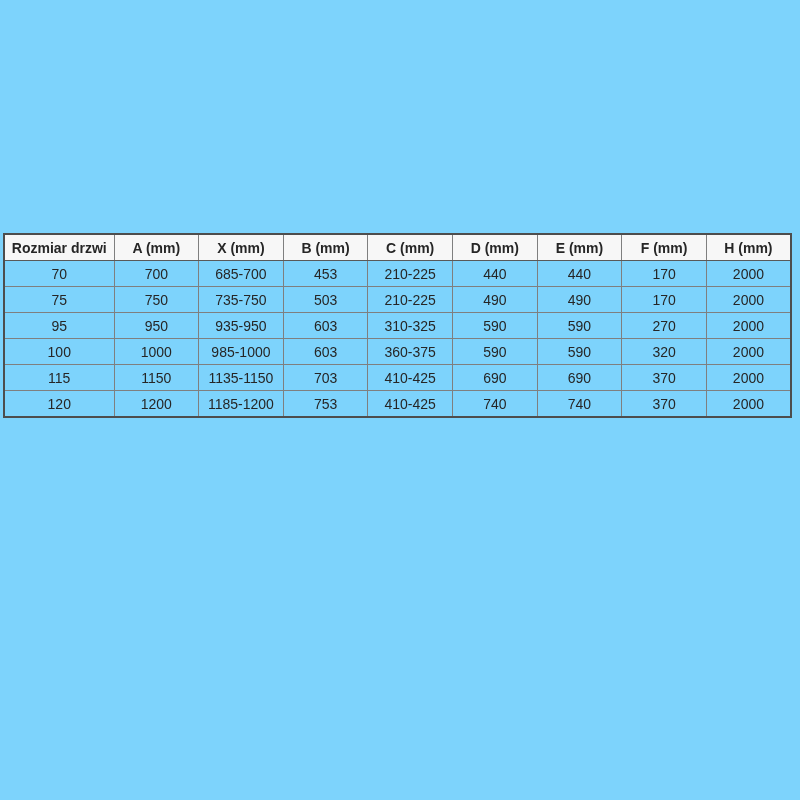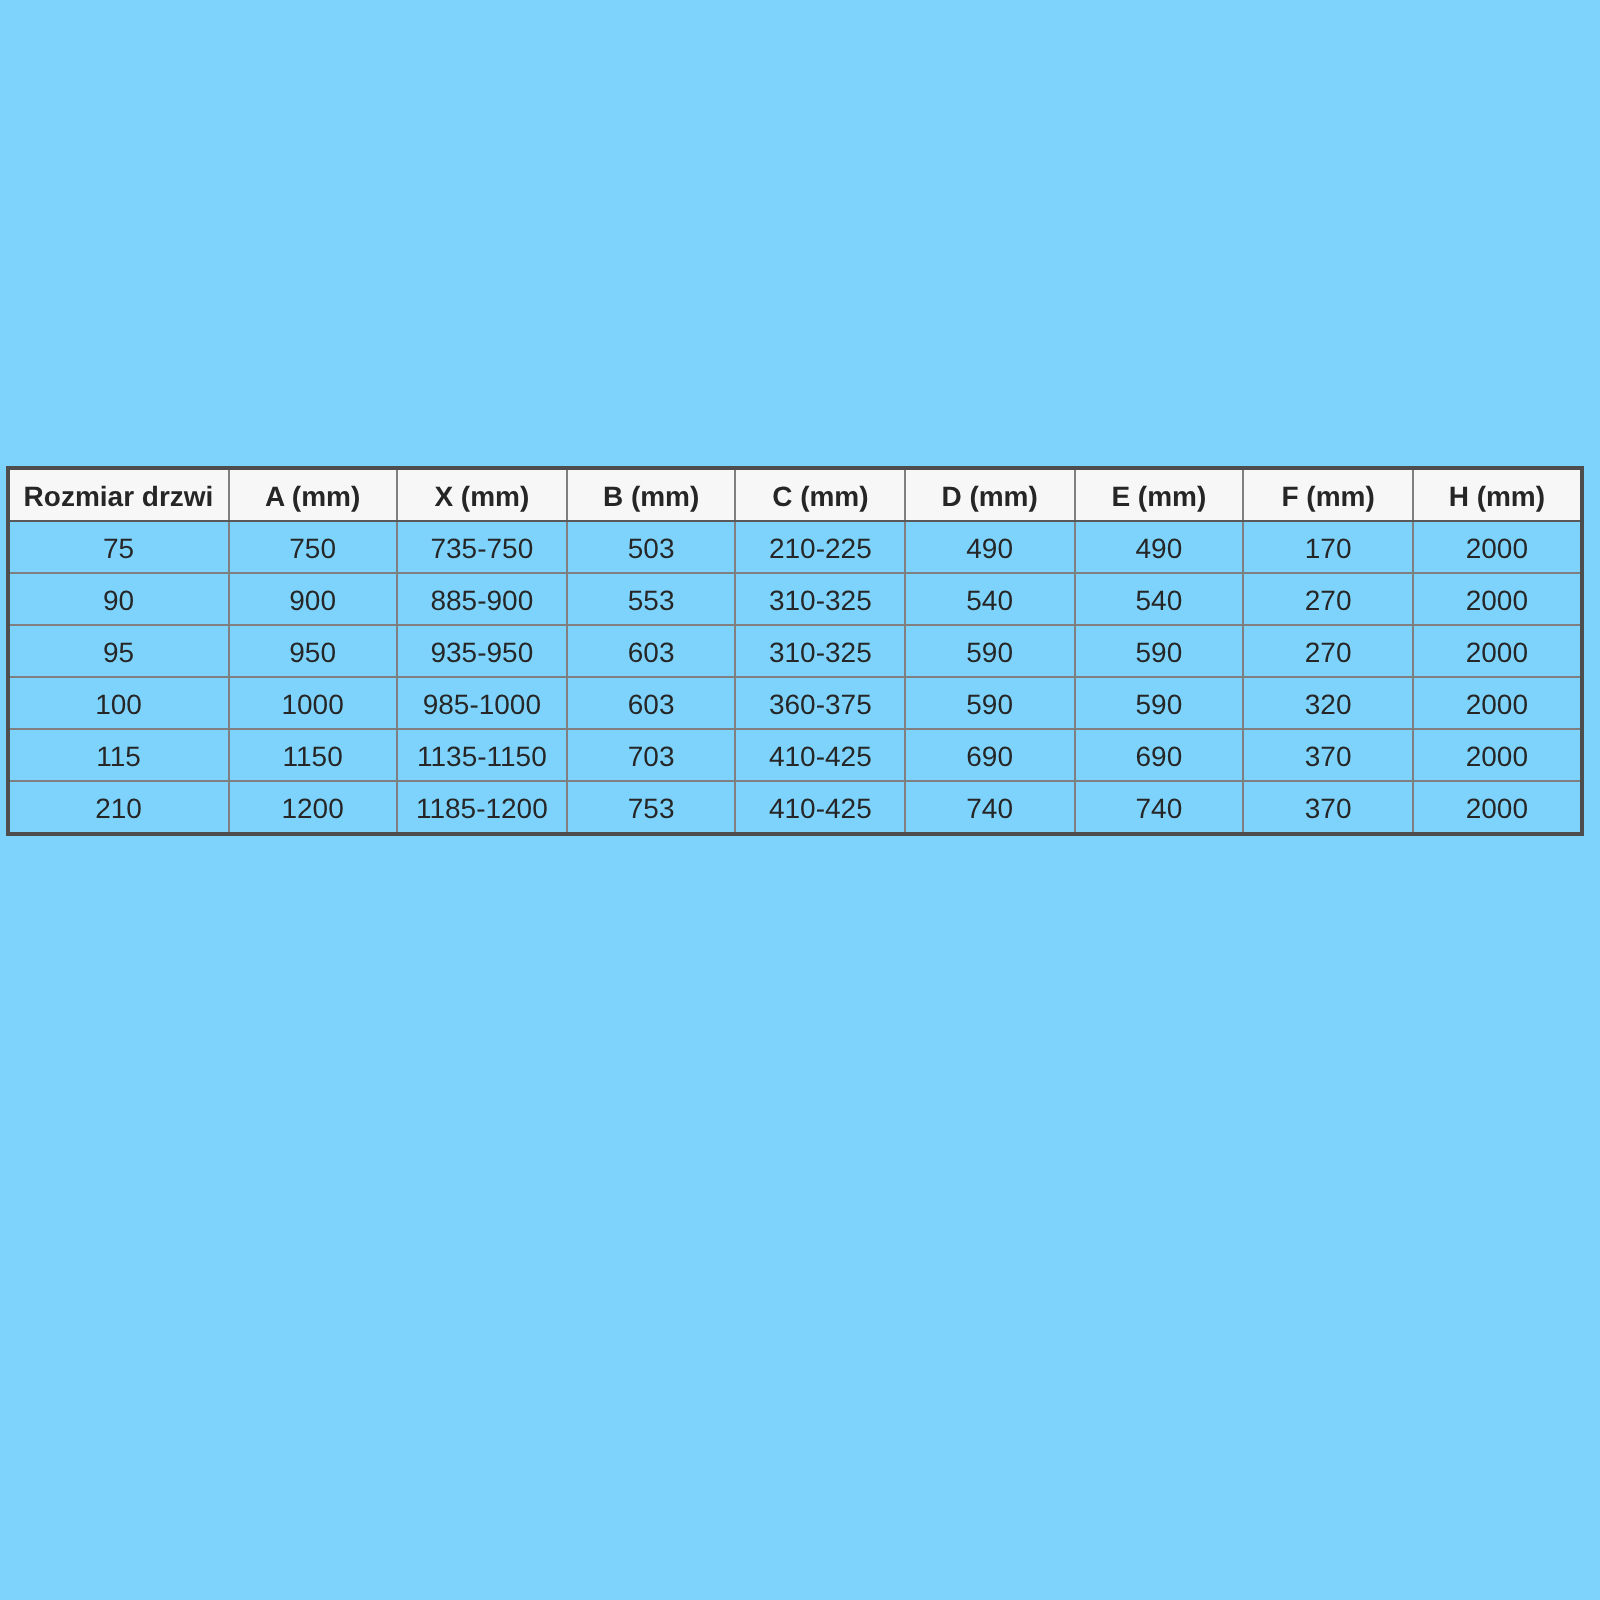--- a/index.html
+++ b/index.html
@@ -67,39 +67,39 @@
           <th>B (mm)</th>
           <th>C (mm)</th>
           <th>D (mm)</th>
           <th>E (mm)</th>
           <th>F (mm)</th>
           <th>H (mm)</th>
         </tr>
     </thead>
     <tbody>
         <tr>
+          <td>70</td>
+          <td>700</td>
+          <td>685-700</td>
+          <td>453</td>
+          <td>210-225</td>
+          <td>440</td>
+          <td>440</td>
+          <td>170</td>
+          <td>2000</td>
+        </tr>
+        <tr>
           <td>75</td>
           <td>750</td>
           <td>735-750</td>
           <td>503</td>
           <td>210-225</td>
           <td>490</td>
           <td>490</td>
           <td>170</td>
-          <td>2000</td>
-        </tr>
-        <tr>
-          <td>90</td>
-          <td>900</td>
-          <td>885-900</td>
-          <td>553</td>
-          <td>310-325</td>
-          <td>540</td>
-          <td>540</td>
-          <td>270</td>
           <td>2000</td>
         </tr>
         <tr>
           <td>95</td>
           <td>950</td>
           <td>935-950</td>
           <td>603</td>
           <td>310-325</td>
           <td>590</td>
           <td>590</td>
@@ -122,21 +122,21 @@
           <td>1150</td>
           <td>1135-1150</td>
           <td>703</td>
           <td>410-425</td>
           <td>690</td>
           <td>690</td>
           <td>370</td>
           <td>2000</td>
         </tr>
         <tr>
-          <td>210</td>
+          <td>120</td>
           <td>1200</td>
           <td>1185-1200</td>
           <td>753</td>
           <td>410-425</td>
           <td>740</td>
           <td>740</td>
           <td>370</td>
           <td>2000</td>
         </tr>
       </tbody>

